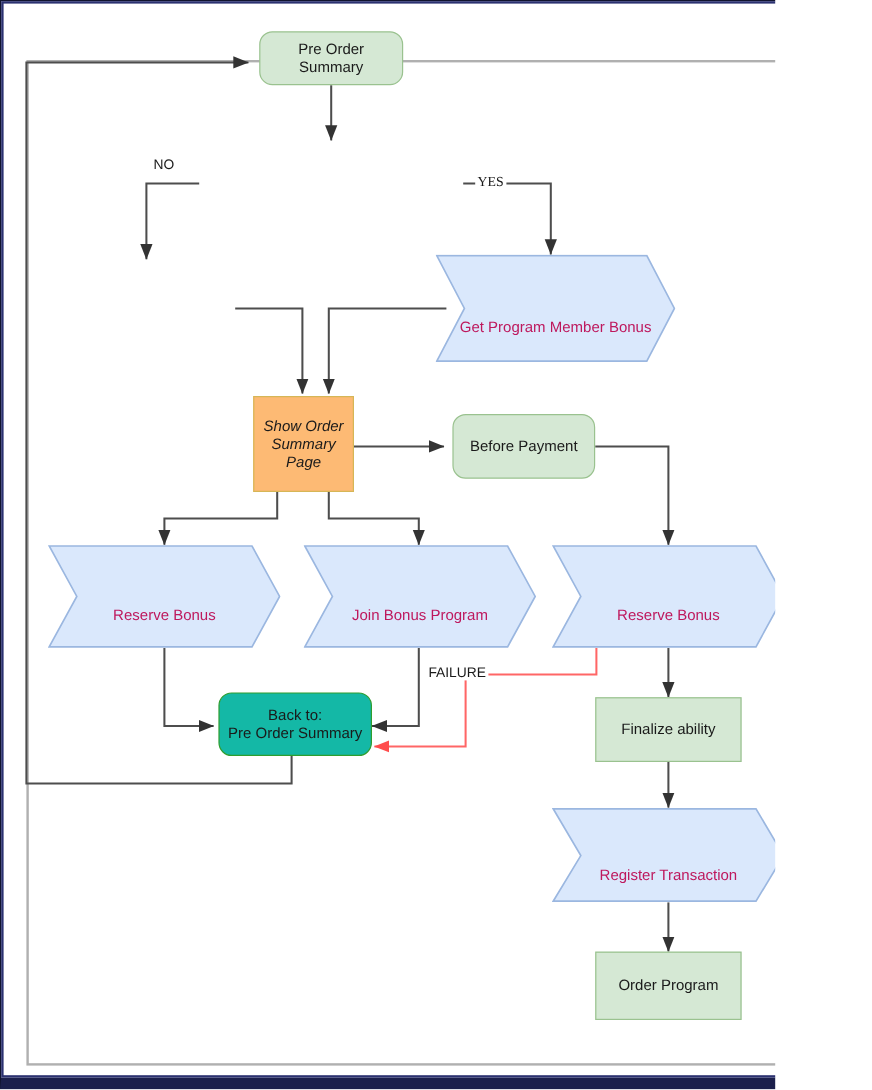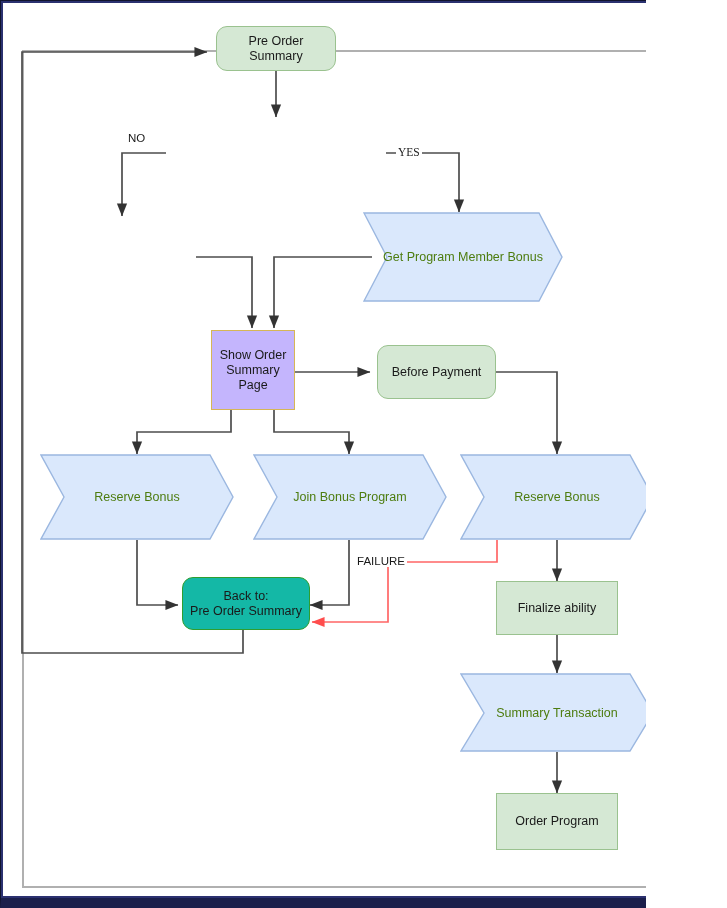--- a/index.html
+++ b/index.html
@@ -72,36 +72,37 @@
   }
   .green-light {
     background: #d5e8d4;
     border: 1.3px solid #9ac28f;
   }
   .green-bright {
     background: #14b8a6;
     border: 1.4px solid #2f9e2f;
   }
   .yellow {
-    background: #c4b5fd;
+    background: #fdba74;
     border: 1.3px solid #d6b656;
+    font-style: italic;
   }
   .chevron-wrap {
     position: absolute;
     z-index: 10;
   }
   .chevron-label {
     position: absolute;
-    left: 0; top: 0;
+    left: 0; top: 16px;
     width: 100%; height: 100%;
     display: flex;
     align-items: center;
     justify-content: center;
     font-size: 12.5px;
-    color: #4d7c0f;
+    color: #be185d;
     pointer-events: none;
   }
   .diamond-wrap {
     position: absolute;
     z-index: 10;
   }
   .diamond-label {
     position: absolute;
     left: 0; top: 0;
     width: 100%; height: 100%;
@@ -233,21 +234,21 @@
 
     <div class="node rect-round green-bright" style="left:182px; top:577px; width:128px; height:53px;">Back to:
 Pre Order Summary</div>
 
     <div class="node green-light" style="left:496px; top:581px; width:122px; height:54px; border-radius:0;">Finalize ability</div>
 
     <div class="chevron-wrap" style="left:460px; top:673px; width:194px; height:79px;">
       <svg width="194" height="79" viewBox="0 0 194 79" xmlns="http://www.w3.org/2000/svg" preserveAspectRatio="none">
         <polygon points="1,1 170,1 193,40 170,78 1,78 24,40" fill="#dae8fc" stroke="#9bb7e0" stroke-width="1.4"></polygon>
       </svg>
-      <div class="chevron-label">Summary Transaction</div>
+      <div class="chevron-label">Register Transaction</div>
     </div>
 
     <div class="node green-light" style="left:496px; top:793px; width:122px; height:57px; border-radius:0;">Order Program</div>
 
   </div>
 
   <div id="navy-frame"></div>
   <div id="navy-frame-inner"></div>
 </div>
 

